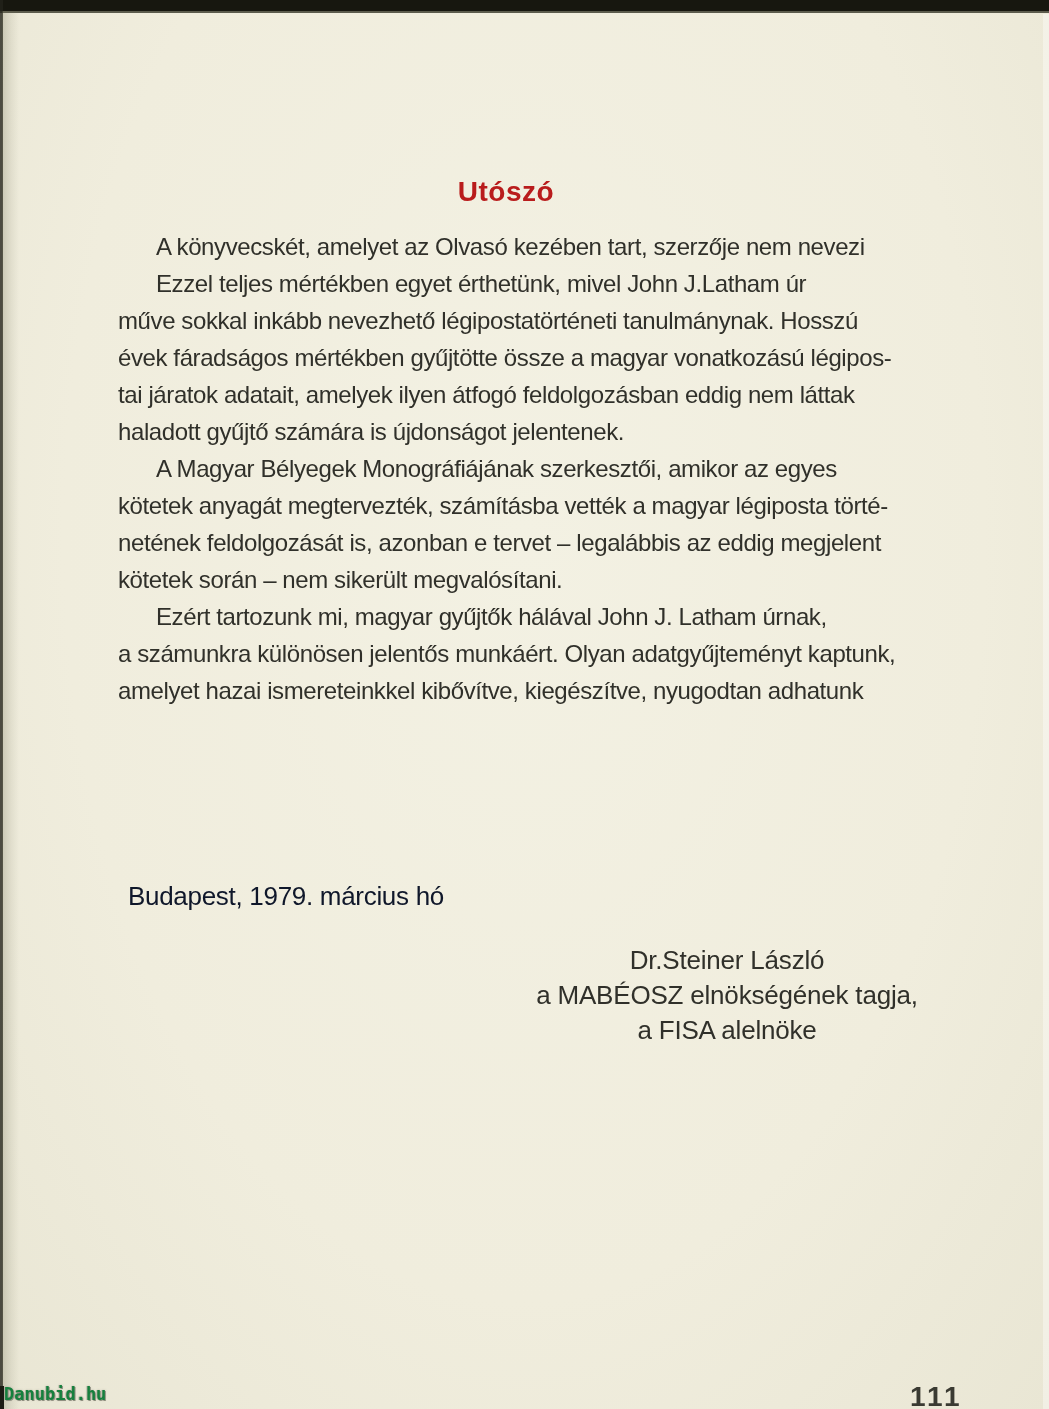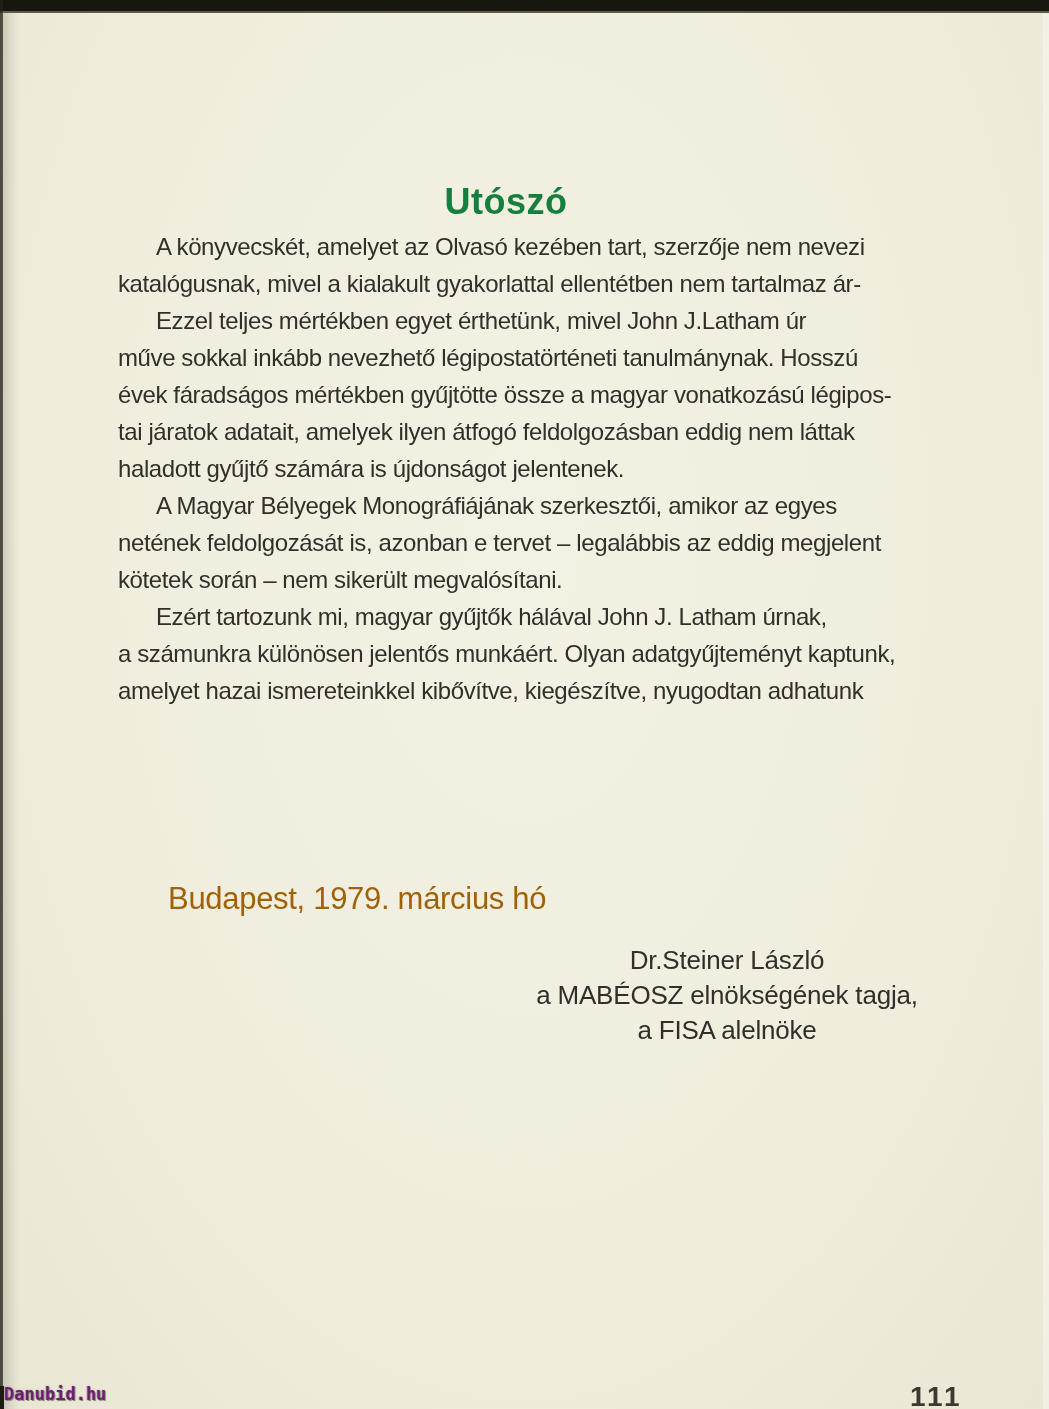--- a/index.html
+++ b/index.html
@@ -28,78 +28,78 @@
     position:absolute; right:0; top:14px; width:6px; height:1395px;
     background:rgba(255,255,255,.38);
   }
   .corner-mark {
     position:absolute; left:0; top:1386px; width:4px; height:23px;
     background:#1c1c14;
   }
   .title {
     position:absolute; left:0; top:157px; width:1012px;
     text-align:center;
-    font-size:36px; font-weight:bold; letter-spacing:.5px;
-    color:#15803d;
+    font-size:28px; font-weight:bold; letter-spacing:.5px;
+    color:#b91c1c;
   }
   .bodytext {
     position:absolute; left:118px; top:228px;
     font-size:24px; line-height:37px; letter-spacing:-0.4px;
     color:#30302a; white-space:nowrap;
   }
   .para > div:first-child { padding-left:38px; }
   .dateline {
     position:absolute; left:128px; top:881px;
-    font-size:31px; letter-spacing:-0.3px; color:#a16207;margin-left:40px;
+    font-size:26px; letter-spacing:-0.3px; color:#0f172a;
   }
   .signature {
     position:absolute; left:402px; top:943px; width:650px;
     text-align:center;
     font-size:26px; line-height:35px; letter-spacing:-0.2px;
     color:#30302a;
   }
   .pagenum {
     position:absolute; left:910px; top:1349px;
     font-size:28px; font-weight:bold; letter-spacing:3px;
     color:#3a3a32;
     margin-top:32px;
   }
   .watermark {
     position:absolute; left:4px; top:1384px;
     font-family:"DejaVu Sans Mono", monospace;
     font-weight:bold; font-size:17px; letter-spacing:0;
-    color:#701a75;
+    color:#15803d;
     text-shadow:1px 1px 0 #8f8f80, -1px 0 0 rgba(140,140,125,.45), 0 0 2px rgba(120,120,105,.5);
   }
 </style>
 </head>
 <body>
 
 <div class="edge-top"></div>
 <div class="edge-left-line"></div>
 <div class="crease-left"></div>
 <div class="edge-right-light"></div>
 <div class="corner-mark"></div>
 
 <h1 class="title">Utószó</h1>
 
 <div class="bodytext">
   <div class="para">
       <div class="line">A könyvecskét, amelyet az Olvasó kezében tart, szerzője nem nevezi</div>
-      <div class="line">katalógusnak, mivel a kialakult gyakorlattal ellentétben nem tartalmaz ár-</div>
     </div>
   <div class="para">
       <div class="line">Ezzel teljes mértékben egyet érthetünk, mivel John J.Latham úr</div>
       <div class="line">műve sokkal inkább nevezhető légipostatörténeti tanulmánynak. Hosszú</div>
       <div class="line">évek fáradságos mértékben gyűjtötte össze a magyar vonatkozású légipos-</div>
       <div class="line">tai járatok adatait, amelyek ilyen átfogó feldolgozásban eddig nem láttak</div>
       <div class="line">haladott gyűjtő számára is újdonságot jelentenek.</div>
     </div>
   <div class="para">
       <div class="line">A Magyar Bélyegek Monográfiájának szerkesztői, amikor az egyes</div>
+      <div class="line">kötetek anyagát megtervezték, számításba vették a magyar légiposta törté-</div>
       <div class="line">netének feldolgozását is, azonban e tervet – legalábbis az eddig megjelent</div>
       <div class="line">kötetek során – nem sikerült megvalósítani.</div>
     </div>
   <div class="para">
       <div class="line">Ezért tartozunk mi, magyar gyűjtők hálával John J. Latham úrnak,</div>
       <div class="line">a számunkra különösen jelentős munkáért. Olyan adatgyűjteményt kaptunk,</div>
       <div class="line">amelyet hazai ismereteinkkel kibővítve, kiegészítve, nyugodtan adhatunk</div>
     </div>
 </div>
 

